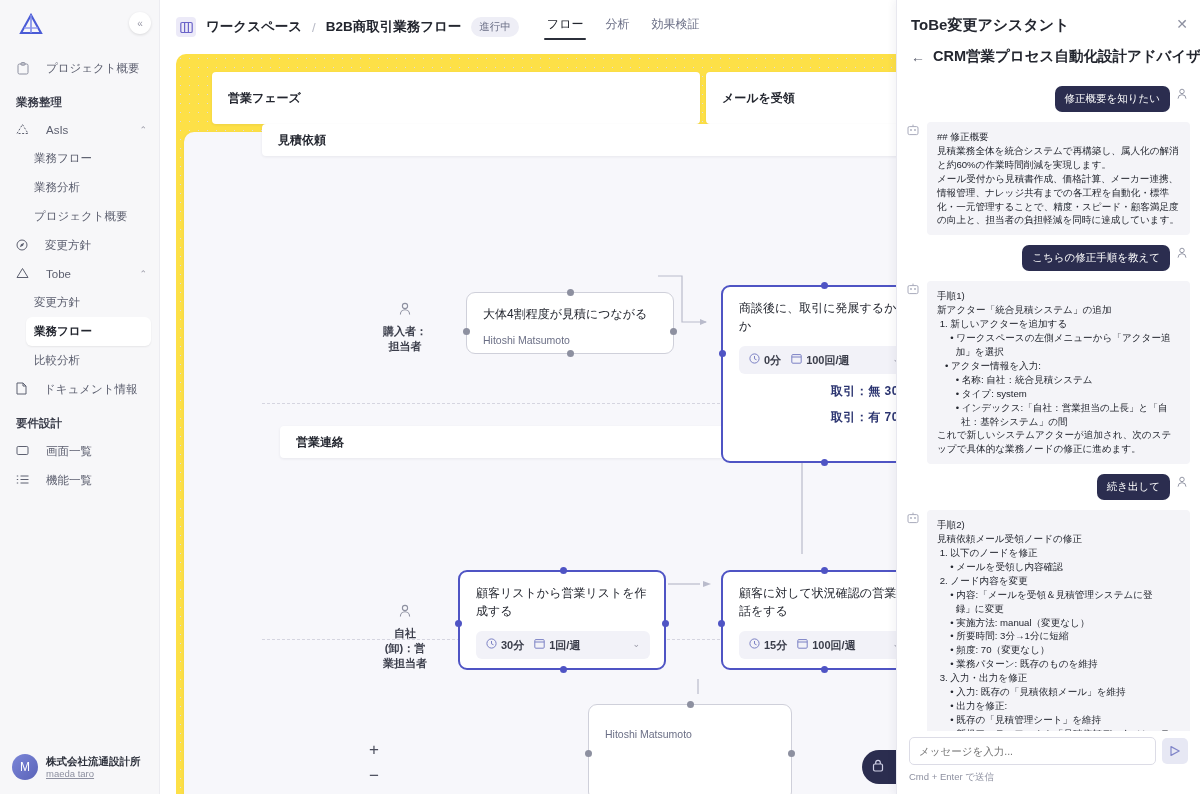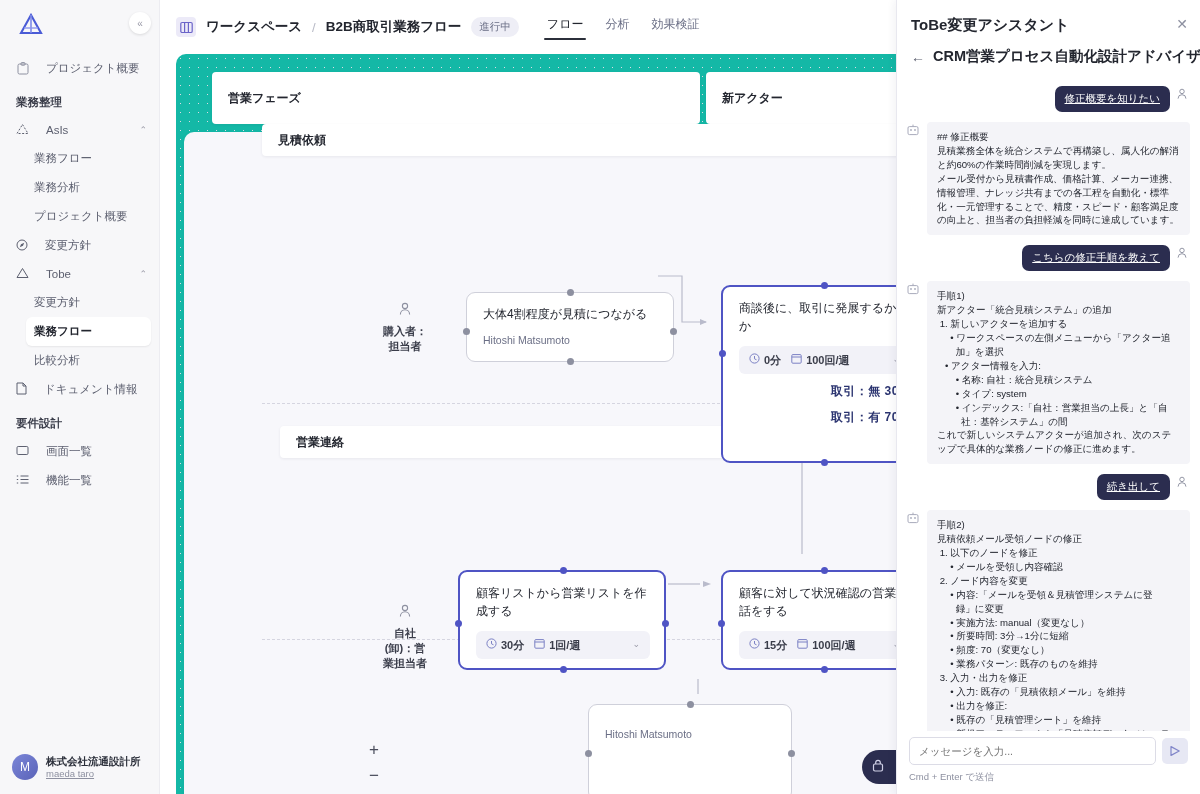--- a/index.html
+++ b/index.html
@@ -85,21 +85,21 @@
   .tab { font-size: 12px; color: #6b6f86; padding-bottom: 6px; position: relative; }
   .tab.active { color: #23262f; }
   .tab.active::after {
     content: ""; position: absolute; left: -3px; right: -3px; bottom: -1px;
     height: 2px; background: #2b2f3a; border-radius: 2px;
   }
 
   
   .canvas-wrap {
     position: absolute; left: 16px; right: 0; top: 54px; bottom: 0;
-    background: #14b8a6; border-top-left-radius: 10px;
+    background: #fde047; border-top-left-radius: 10px;
     overflow: hidden;
   }
   .canvas {
     position: absolute; inset: 0;
     background-image:
       radial-gradient(circle, #dcdce6 0.7px, transparent 0.7px);
     background-size: 9px 9px;
   }
   .phase-strip {
     position: absolute; left: 36px; top: 18px; right: -10px; height: 52px;
@@ -196,21 +196,21 @@
   .chat-title { font-size: 15px; font-weight: bold; color: #23262f; }
   .chat-close { position: absolute; right: 12px; top: 16px; font-size: 14px; color: #8d90a0; }
   .chat-sub-row { display: flex; align-items: center; gap: 8px; margin-top: 12px; }
   .chat-back { font-size: 14px; color: #5d6070; }
   .chat-sub { font-size: 14.5px; font-weight: bold; color: #23262f; white-space: nowrap; }
 
   .chat-body { flex: 1; overflow: hidden; padding: 10px 10px 0 10px; }
   .msg-user { display: flex; align-items: flex-start; justify-content: flex-end; gap: 6px; margin: 10px 0; }
   .bubble-user {
     background: #2b2d4f; color: #ffffff; font-size: 10.5px;
-    border-radius: 7px; padding: 6px 10px; max-width: 210px; text-decoration: underline;
+    border-radius: 7px; padding: 6px 10px; max-width: 210px;
   }
   .person-ico { color: #8d90a0; font-size: 12px; flex: 0 0 14px; padding-top: 2px; }
   .msg-bot { display: flex; align-items: flex-start; gap: 6px; margin: 10px 0; }
   .bot-ico { color: #a8aabb; font-size: 11px; flex: 0 0 14px; padding-top: 2px; }
   .bubble-bot {
     background: #f4f4f8; color: #23262f; font-size: 9.6px; line-height: 1.45;
     border-radius: 4px; padding: 8px 10px; flex: 1;
     white-space: pre-wrap; word-break: break-all;
   }
   .chat-foot { padding: 6px 12px 10px 12px; }
@@ -356,21 +356,21 @@
     </div>
 
     <div class="canvas-wrap">
       <div class="canvas"></div>
 
       <div class="phase-strip">
         <div class="phase-card phase-1">
           <span>営業フェーズ</span>
         </div>
         <div class="phase-card phase-2">
-          <span>新アクター</span>
+          <span>メールを受領</span>
         </div>
       </div>
 
       <div class="lane-area">
         <div class="lane-dotgrid"></div>
       </div>
 
       <div class="sublane-header sh-1">
         <span>見積依頼</span>
       </div>
@@ -414,21 +414,21 @@
           <path d="M522 625 L522 640"></path>
         </g>
         <g fill="#b9bbcb">
           <path d="M524 265 l7 3 l-7 3 Z"></path>
           <path d="M527 527 l8 3 l-8 3 Z"></path>
           <path d="M800 249 l7 3 l-7 3 Z"></path>
           <path d="M800 365 l7 3 l-7 3 Z"></path>
         </g>
       </svg>
 
-      <div class="node plain" style="left:290px;top:238px;width:208px;height:70px">
+      <div class="node plain" style="left:290px;top:238px;width:208px;height:62px">
         <div class="node-title">大体4割程度が見積につながる</div>
         <div class="node-author">Hitoshi Matsumoto</div>
         <div class="dot g" style="left:-4px;top:35px"></div>
         <div class="dot g" style="right:-4px;top:35px"></div>
         <div class="dot g" style="left:100px;top:-4px"></div>
         <div class="dot g" style="left:100px;bottom:-4px"></div>
       </div>
 
       <div class="node sel" style="left:545px;top:231px;width:205px;height:178px">
         <div class="node-title">商談後に、取引に発展するか否か</div>

